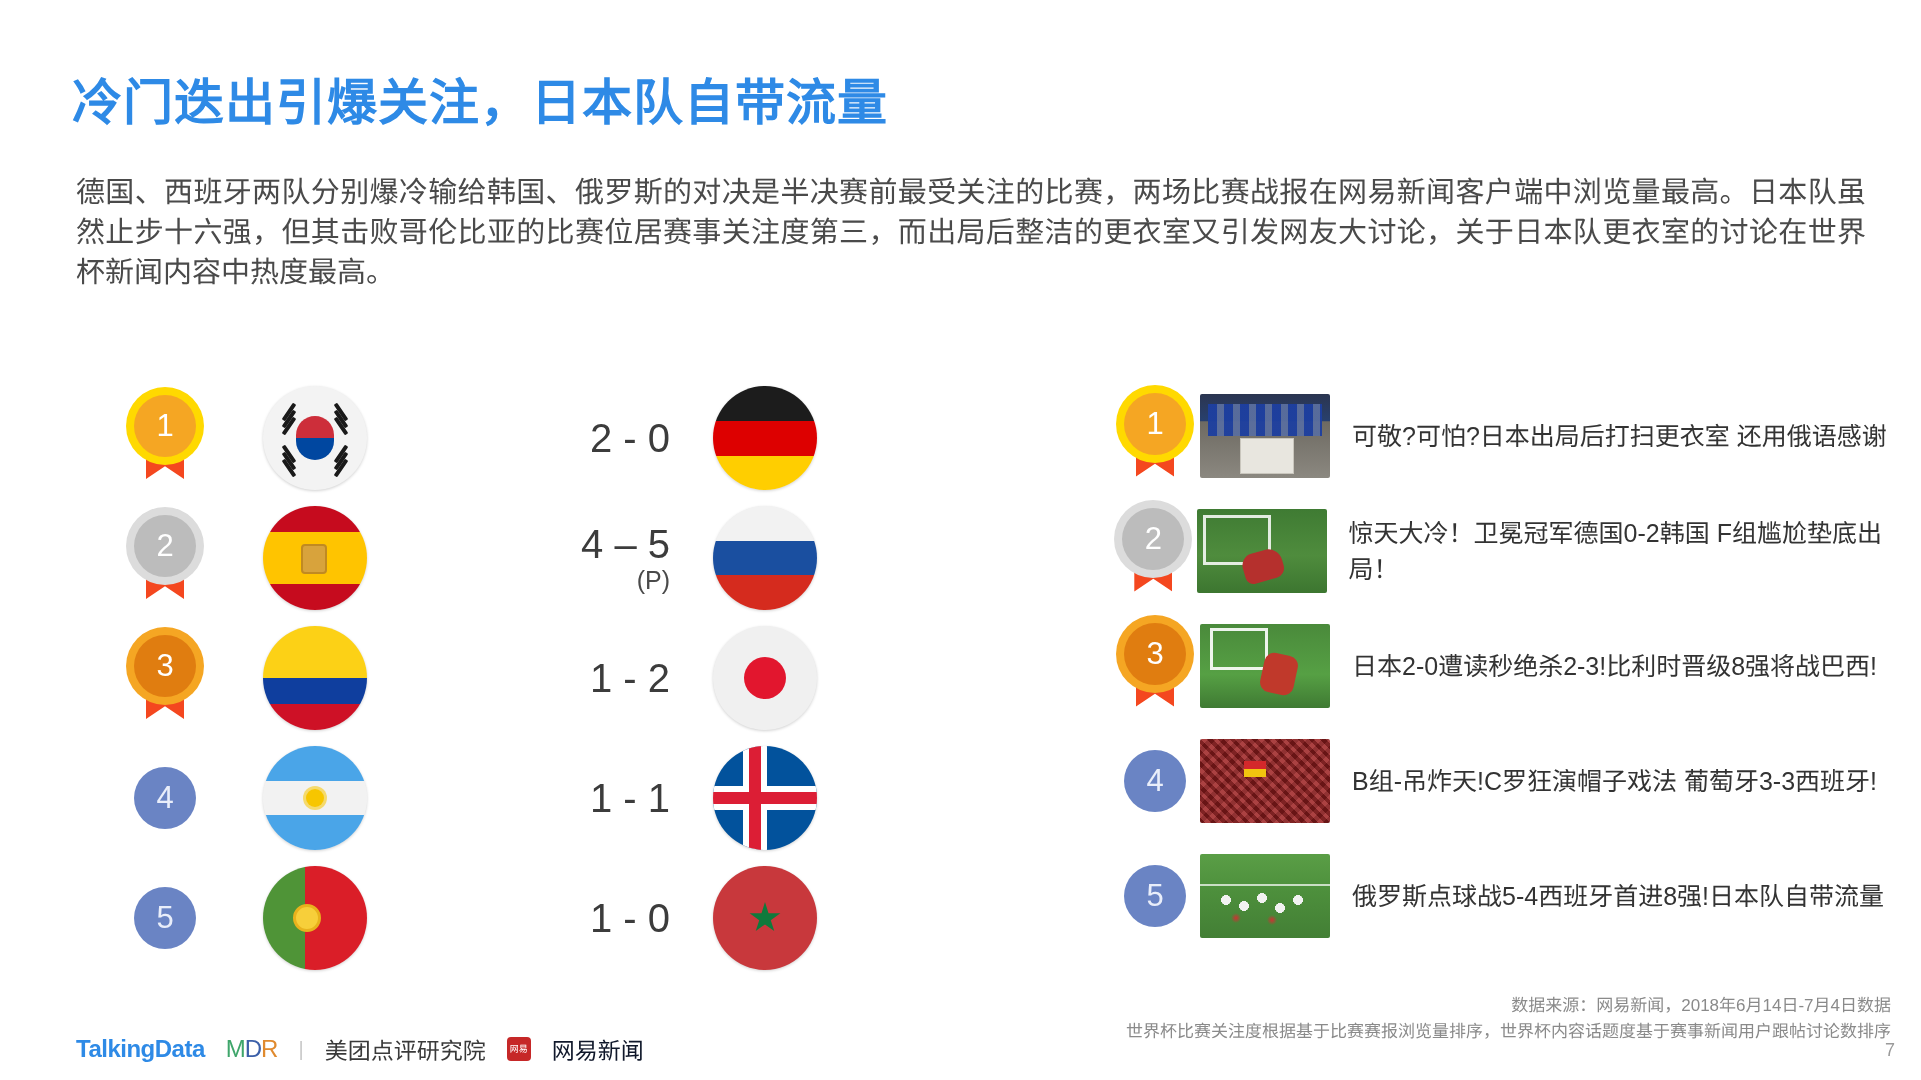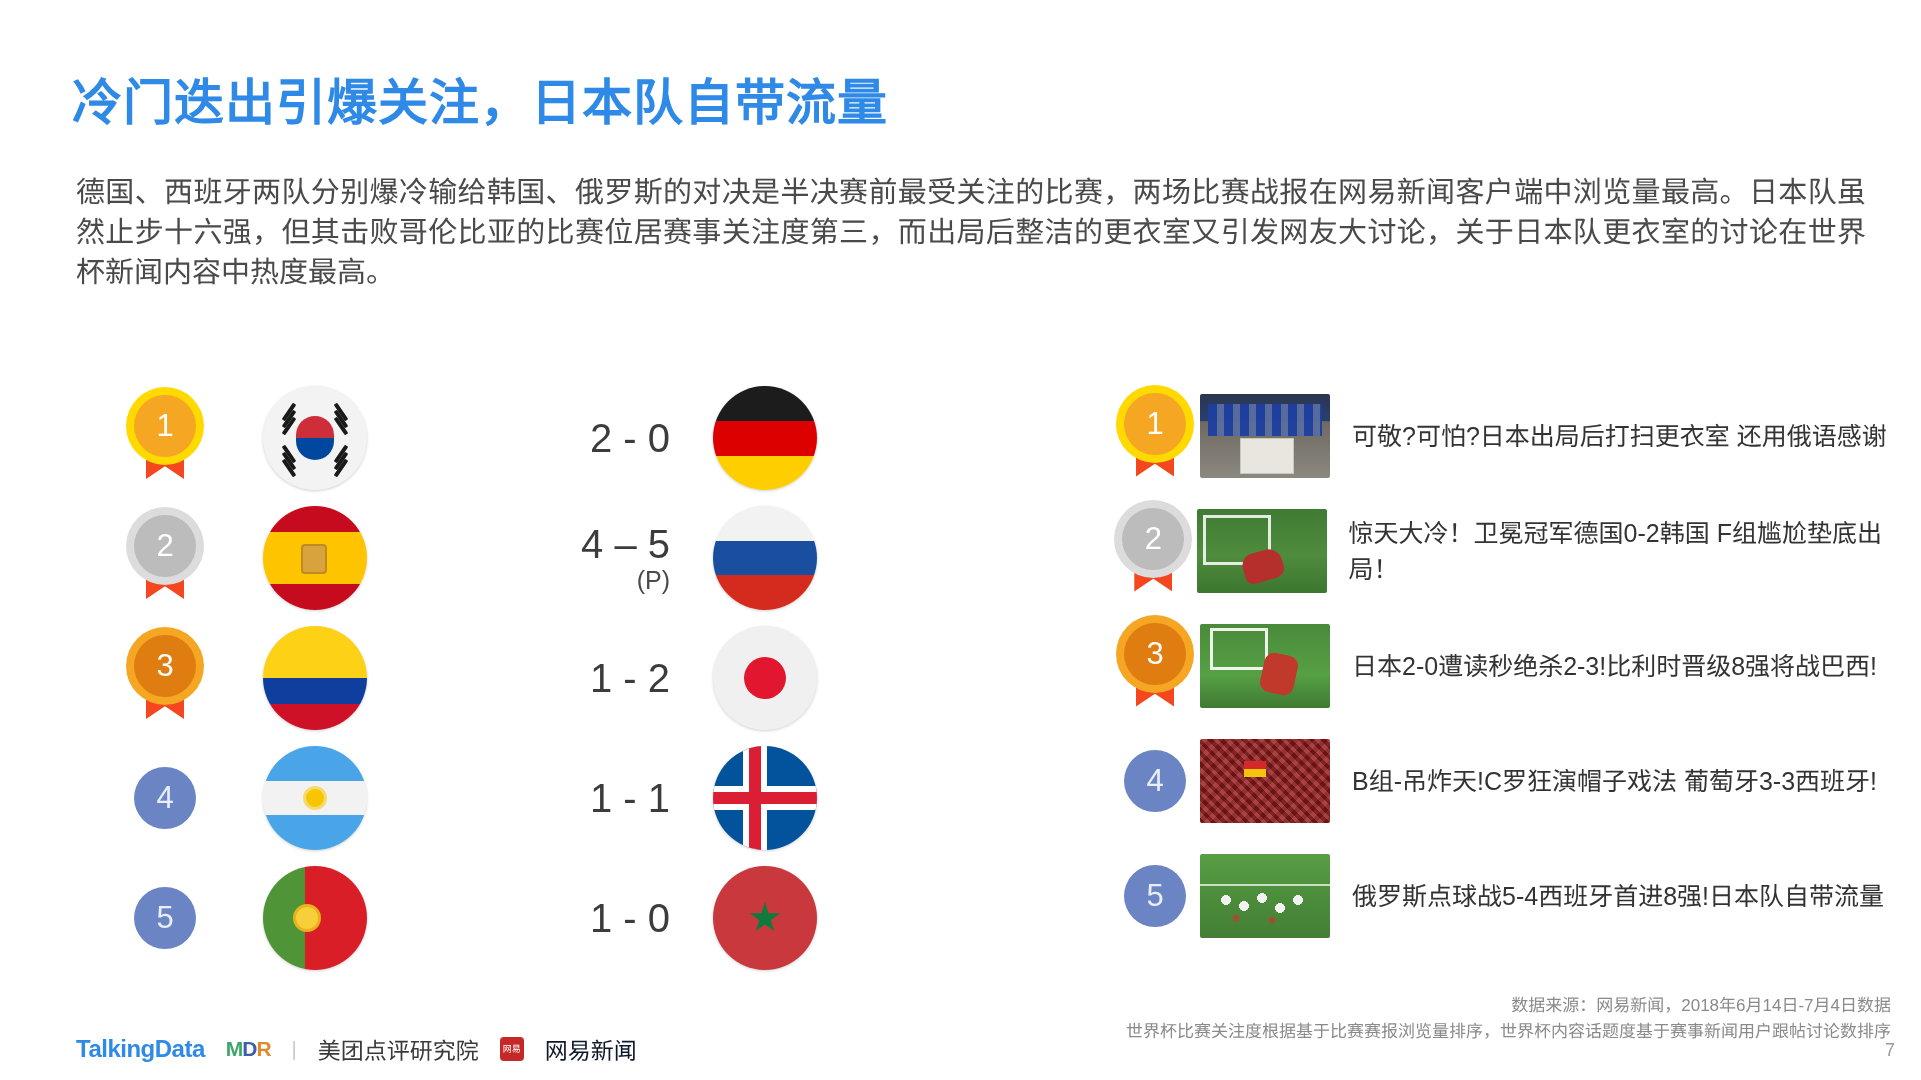--- a/index.html
+++ b/index.html
@@ -211,21 +211,21 @@
   }
   .page-num {
     position: absolute; right: 26px; top: 1040px;
     font-size: 18px; color: #9a9a9a;
   }
   .footer-logos {
     position: absolute; left: 76px; top: 1032px;
     display: flex; align-items: center; gap: 21px;
   }
   .logo-td { font-size: 24px; font-weight: bold; color: #2e8ae6; letter-spacing:-.5px; }
-  .logo-mdr { font-size: 21px; font-weight: bold; letter-spacing: -1px; }
+  .logo-mdr { font-size: 24px; font-weight: normal; letter-spacing: -1px; }
   .logo-mdr .m { color:#3fa66b; } .logo-mdr .d { color:#3b5fa8; } .logo-mdr .r { color:#e08a2e; }
   .logo-div { color:#c9c9c9; font-size:20px; }
   .logo-mt { font-size: 23px; color:#3a3a3a; }
   .logo-nebox {
     width: 24px; height: 24px; background:#c62828; border-radius:4px;
     display:flex; align-items:center; justify-content:center;
     color:#fff; font-size:9px; line-height:1;
   }
   .logo-ne { font-size: 23px; color:#0f172a; }
 </style>

